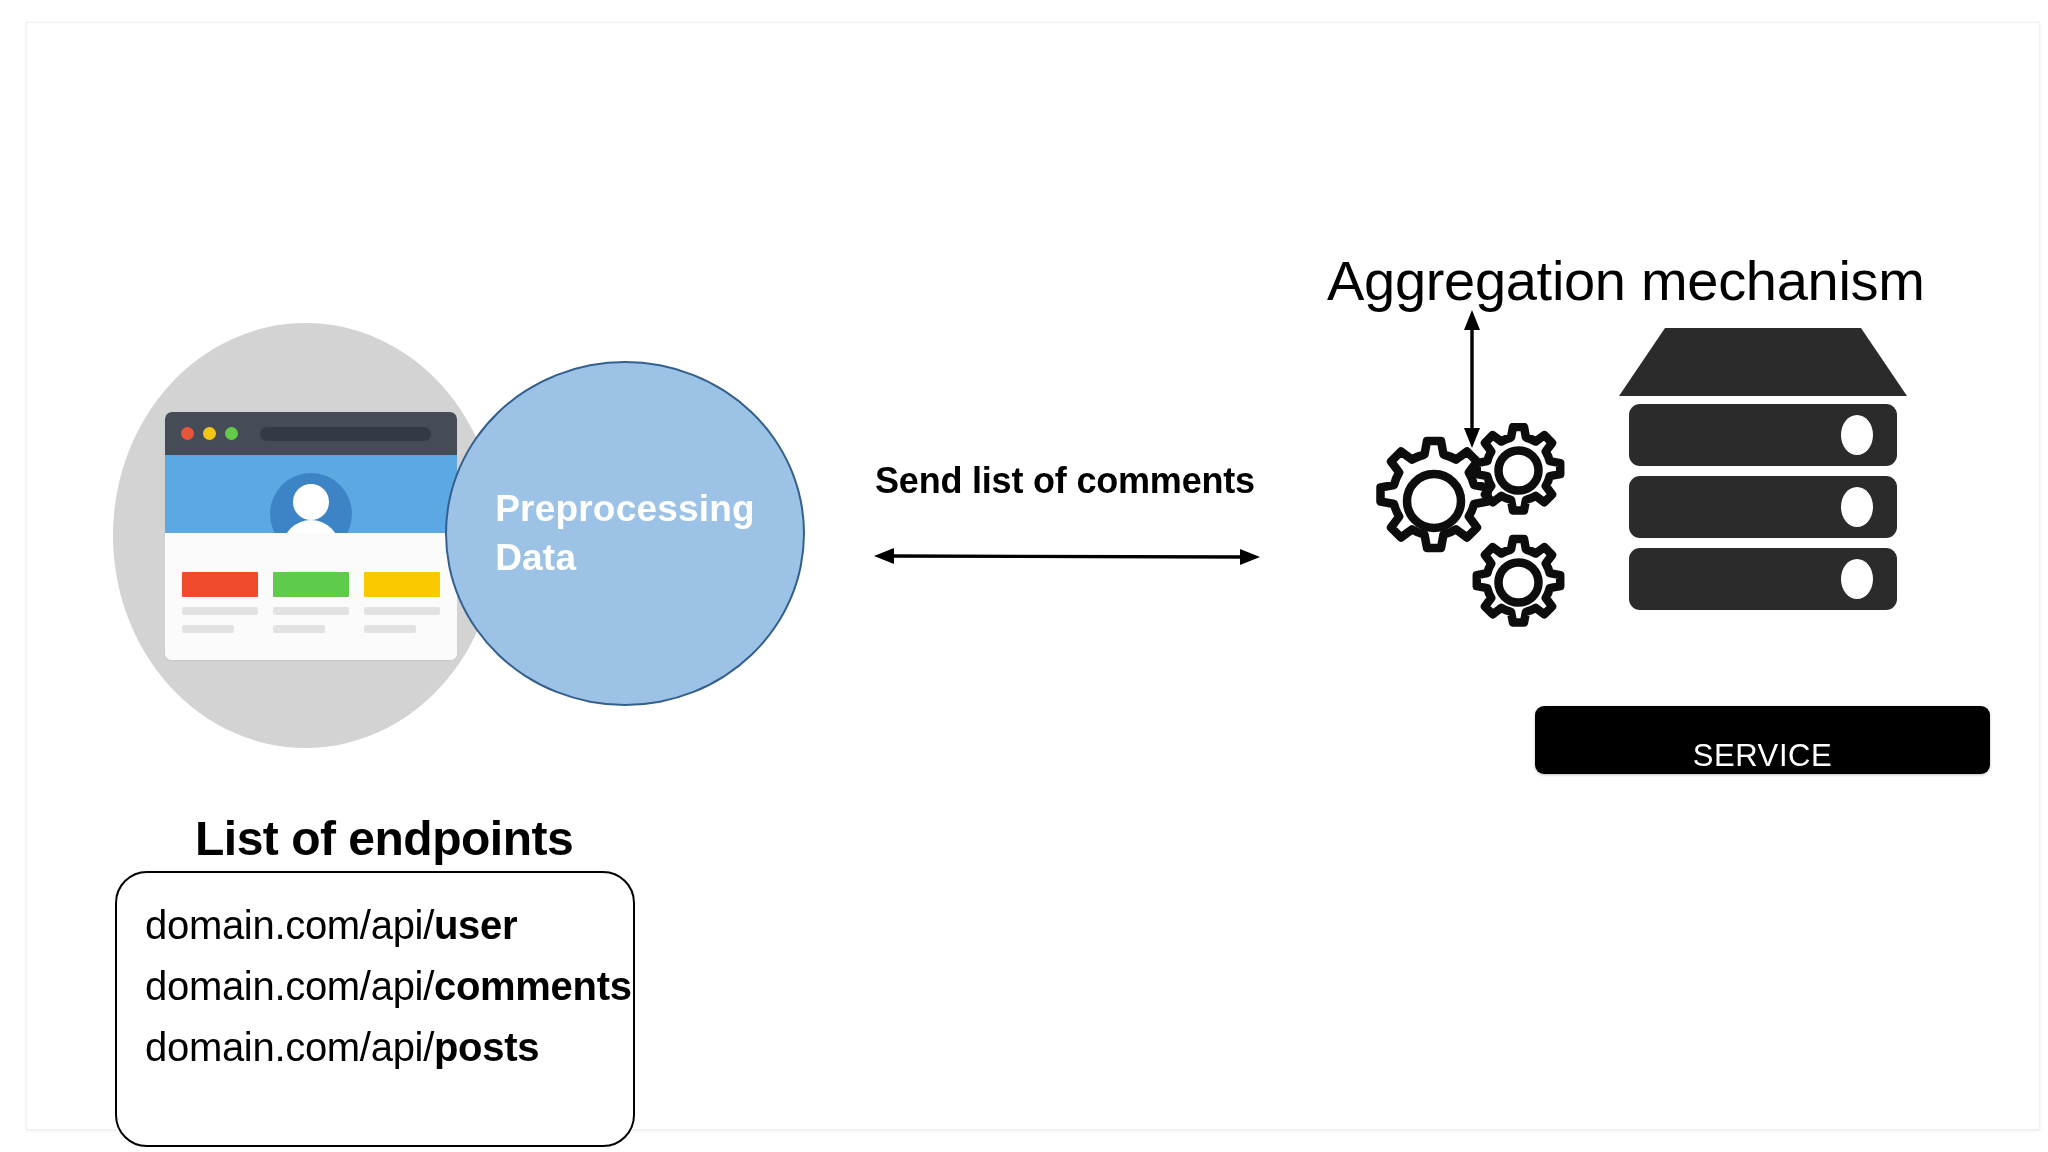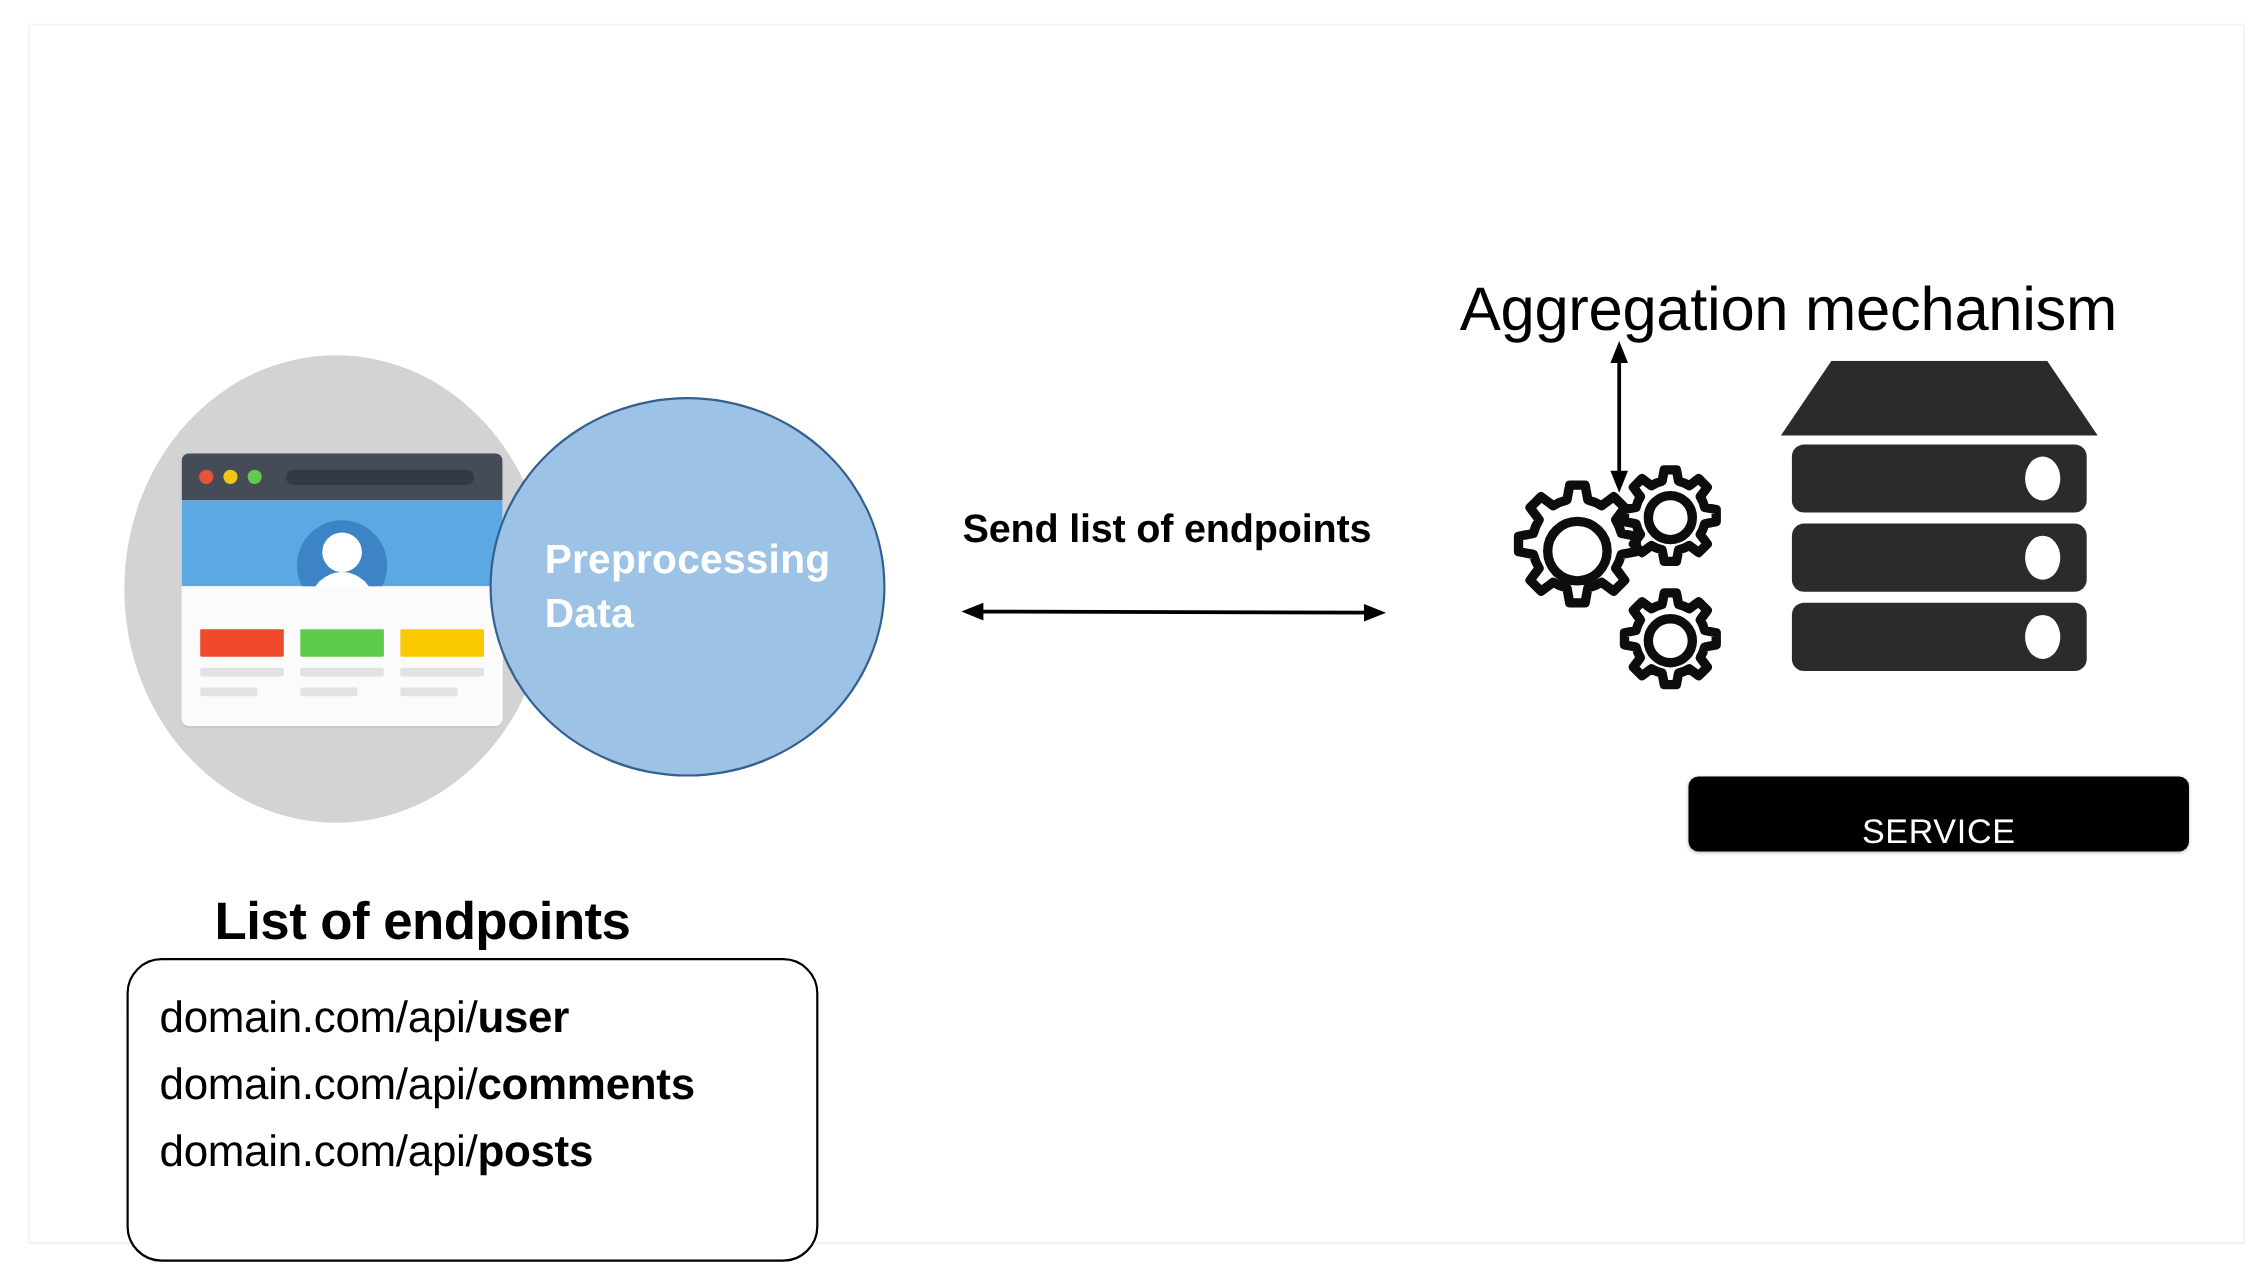--- a/index.html
+++ b/index.html
@@ -123,21 +123,21 @@
     color:#ffffff;font-size:31px;letter-spacing:.6px;
   }
 
   
   .list-title{
     left:168px;top:760px;
     font-weight:bold;font-size:48px;color:#000000;
     white-space:nowrap;letter-spacing:-.5px;margin-top:28px;
   }
   .endpoints-box{
-    left:88px;top:848px;width:629px;height:276px;
+    left:88px;top:848px;width:520px;height:276px;
     border:2.5px solid #000000;border-radius:32px;
     box-sizing:border-box;background:#ffffff;
   }
   .endpoints-inner{
     position:absolute;left:28px;top:22px;right:16px;
   }
   .endpoint-line{
     font-size:40px;color:#000000;line-height:1.52;white-space:nowrap;
     letter-spacing:-.3px;
   }
@@ -185,21 +185,21 @@
       </div>
     </div>
 
     <div class="abs prep-ellipse">
       <div class="prep-label">
         <span>Preprocessing</span><br>
         <span>Data</span>
       </div>
     </div>
 
-    <div class="abs send-label">Send list of endpoints</div>
+    <div class="abs send-label">Send list of comments</div>
 
     <svg class="abs h-arrow" width="390" height="40" viewBox="0 0 390 40">
       <line x1="16" y1="20" x2="374" y2="21" stroke="#000" stroke-width="3.4"></line>
       <polygon points="2,20 22,12 22,28" fill="#000"></polygon>
       <polygon points="388,21 368,13 368,29" fill="#000"></polygon>
     </svg>
 
     <div class="abs agg-label">Aggregation mechanism</div>
 
     <svg class="abs v-arrow" width="40" height="142" viewBox="0 0 40 142">

